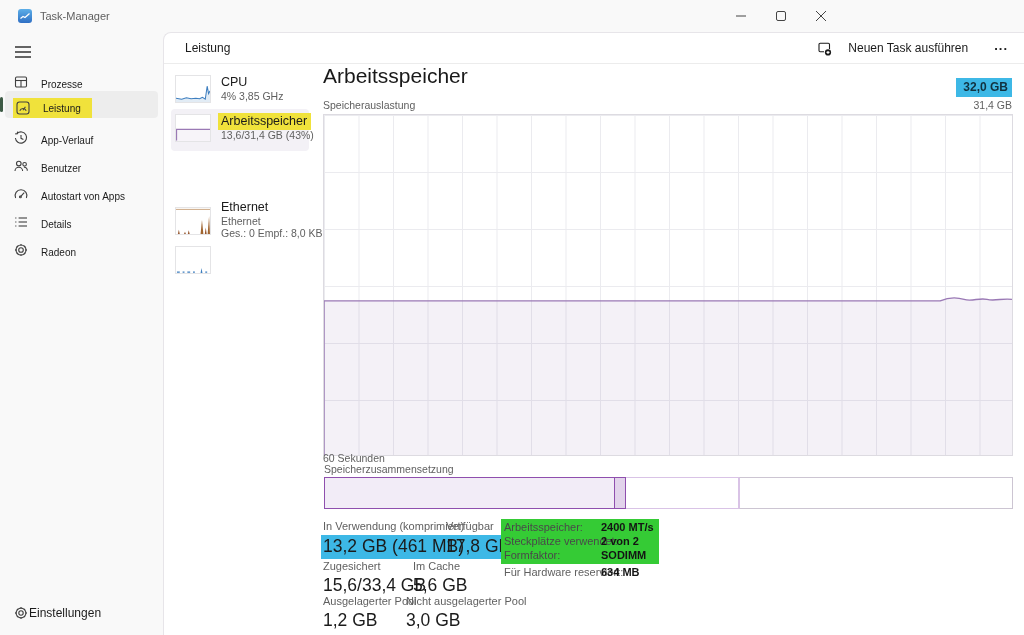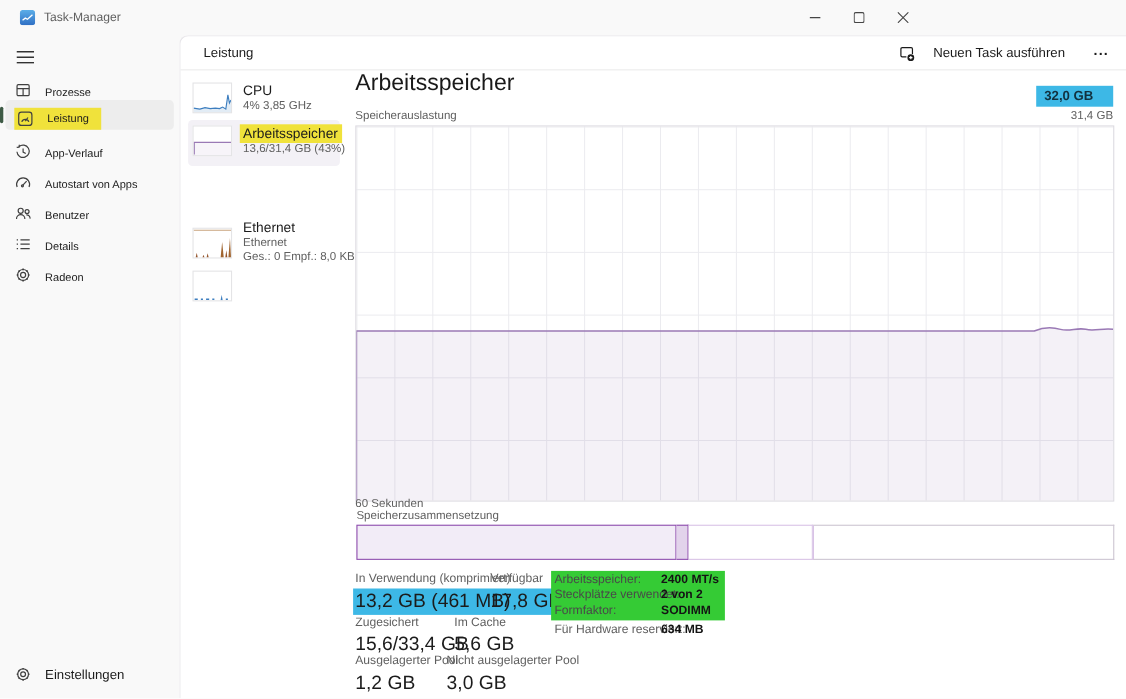--- a/index.html
+++ b/index.html
@@ -22,42 +22,42 @@
 
   
   .sidebar{position:absolute;left:0;top:32px;width:163px;bottom:0;}
   .hamburger{position:absolute;left:8px;top:6px;width:30px;height:28px;display:flex;align-items:center;justify-content:center;border-radius:4px;background:transparent;border:none;}
   .nav{position:absolute;left:0;right:0;top:31px;}
   .nav-item{position:relative;height:27px;margin:0 5px 1px 5px;border-radius:4px;display:flex;align-items:flex-end;padding-left:8px;gap:12px;font-size:10px;color:#1b1b1b;}
   .nav-item .ico{width:16px;height:16px;flex:none;}
   .nav-item.selected{background:#ededed;}
   .accent-pill{position:absolute;left:-5px;top:6px;width:3px;height:15px;border-radius:2px;}
   .hl-yellow{display:inline-flex;align-items:center;gap:12px;padding:2px 11px 2px 2px;}
-  .settings-item{position:absolute;left:5px;right:5px;bottom:9px;height:27px;border-radius:4px;display:flex;align-items:center;padding-left:8px;gap:12px;font-size:12px;color:#1b1b1b;}
+  .settings-item{position:absolute;left:5px;right:5px;bottom:9px;height:27px;border-radius:4px;display:flex;align-items:center;padding-left:8px;gap:0;font-size:12px;color:#1b1b1b;}
 
   
   .main-panel{position:absolute;left:163px;top:32px;width:861px;height:603px;background:#fff;border-top:1px solid #e7e5e9;border-left:1px solid #e7e5e9;border-top-left-radius:8px;}
   .panel-header{position:absolute;left:0;top:0;right:0;height:31px;border-bottom:1px solid #ececec;display:flex;align-items:center;}
   .header-title{margin-left:21px;font-size:12px;}
   .header-actions{margin-left:auto;display:flex;align-items:center;gap:10px;margin-right:8px;}
   .run-task{display:flex;align-items:center;gap:16px;font-size:12px;color:#1b1b1b;background:transparent;border:none;padding:5px 8px;border-radius:4px;font-family:inherit;}
   .more-btn{background:transparent;border:none;font-size:13px;font-weight:700;letter-spacing:1px;color:#1b1b1b;padding:2px 8px 8px 8px;border-radius:4px;}
 
   
   .mem-row-bg{position:absolute;left:7px;top:76px;width:138px;height:42px;background:#f3f1f6;border-radius:4px;}
   .perf-row{position:absolute;left:11px;width:140px;display:flex;gap:10px;align-items:center;}
   .thumb{width:36px;height:28px;background:#fff;border:1px solid #e4e4e6;flex:none;margin-top:2px;}
   .thumb svg{width:100%;height:100%;}
   .pr-title{font-size:12.5px;line-height:15px;color:#1b1b1b;white-space:nowrap;}
   .pr-sub{font-size:10.5px;line-height:12px;color:#5f5f5f;white-space:nowrap;}
   .pr-title .hl-tag{padding:1px 4px 2px 3px;margin-left:-3px;}
 
   
   .detail-title{position:absolute;left:159px;top:31px;font-size:21px;font-weight:400;color:#191919;}
-  .total-badge{position:absolute;top:45px;right:12px;font-size:12px;font-weight:700;color:#11313f;padding:2px 18px 3px 7px;}
+  .total-badge{position:absolute;top:45px;right:12px;font-size:12px;font-weight:700;color:#11313f;padding:2px 4px 3px 7px;}
   .usage-label{position:absolute;left:159px;top:66px;font-size:10.5px;color:#5f5f5f;}
   .scale-label{position:absolute;right:12px;top:66px;font-size:10.5px;color:#5f5f5f;}
   .chart{position:absolute;left:159px;top:81px;width:690px;height:342px;border:1px solid #dddbe1;background-color:#fff;
     background-image:linear-gradient(to right,#ebebef 1px,transparent 1px),linear-gradient(to bottom,#ebebef 1px,transparent 1px);
     background-size:34.5px 100%,100% 57px;}
   .chart svg{position:absolute;left:0;top:0;width:100%;height:100%;}
   .time-row{position:absolute;left:159px;top:419px;width:737px;display:flex;justify-content:space-between;font-size:10.5px;color:#5f5f5f;}
   .comp-label{position:absolute;left:160px;top:430px;font-size:10.5px;color:#5f5f5f;}
   .comp-bar{position:absolute;left:160px;top:444px;width:689px;height:32px;display:flex;}
   .seg{height:100%;}
@@ -159,38 +159,38 @@
             <path d="M4.6,1.6 L4.3,3.7 L2.2,3.9"></path>
             <path d="M8,5 L8,8.3 L10.4,9.5"></path>
           </svg>
       </span>
       <span>App-Verlauf</span>
     </div>
 
     <div class="nav-item">
       <span class="ico">
         <svg viewBox="0 0 16 16" fill="none" stroke="#404040" stroke-width="1.1">
-          <path d="M2.6,12 a5.9,5.9 0 1 1 10.8,0"></path>
-            <line x1="7.6" y1="10.6" x2="11.2" y2="6.6"></line>
-            <circle cx="7.4" cy="10.9" r="0.9"></circle>
-          </svg>
-      </span>
-      <span>Autostart von Apps</span>
-    </div>
-
-    <div class="nav-item">
-      <span class="ico">
-        <svg viewBox="0 0 16 16" fill="none" stroke="#404040" stroke-width="1.1">
           <circle cx="5.8" cy="5.6" r="2.3"></circle>
             <path d="M2,13 a3.8,3.8 0 0 1 7.6,0"></path>
             <circle cx="11.6" cy="6.3" r="1.8"></circle>
             <path d="M10.9,9.3 a3.1,3.1 0 0 1 3.4,3.5"></path>
           </svg>
       </span>
       <span>Benutzer</span>
+    </div>
+
+    <div class="nav-item">
+      <span class="ico">
+        <svg viewBox="0 0 16 16" fill="none" stroke="#404040" stroke-width="1.1">
+          <path d="M2.6,12 a5.9,5.9 0 1 1 10.8,0"></path>
+            <line x1="7.6" y1="10.6" x2="11.2" y2="6.6"></line>
+            <circle cx="7.4" cy="10.9" r="0.9"></circle>
+          </svg>
+      </span>
+      <span>Autostart von Apps</span>
     </div>
 
     <div class="nav-item">
       <span class="ico">
         <svg viewBox="0 0 16 16" fill="none" stroke="#404040" stroke-width="1.1">
           <line x1="5.6" y1="4" x2="14" y2="4"></line>
             <line x1="5.6" y1="8" x2="14" y2="8"></line>
             <line x1="5.6" y1="12" x2="14" y2="12"></line>
           <line x1="2.2" y1="4" x2="3.4" y2="4"></line>
             <line x1="2.2" y1="8" x2="3.4" y2="8"></line>

